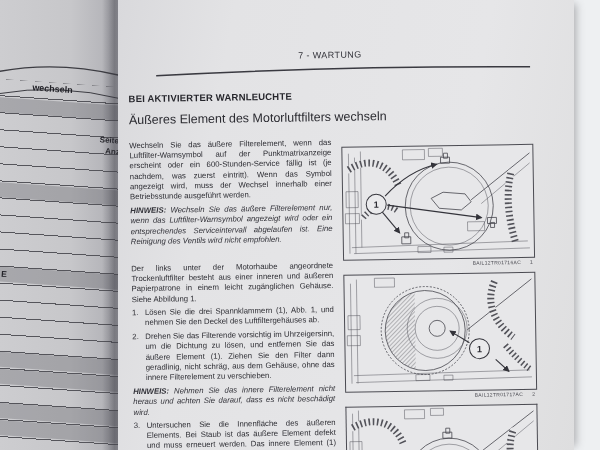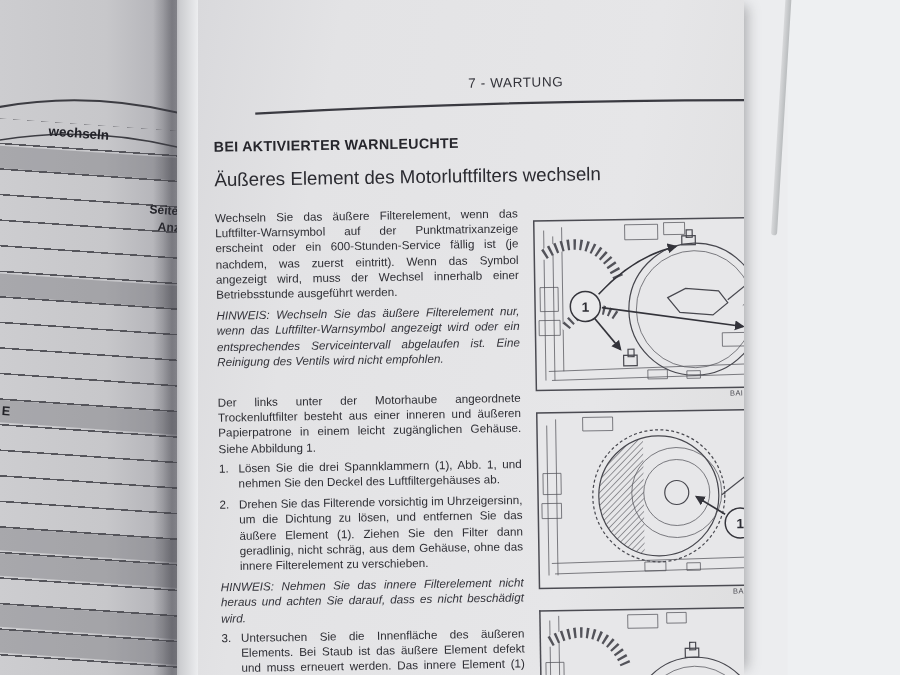--- a/index.html
+++ b/index.html
@@ -24,38 +24,38 @@
     background:repeating-linear-gradient(to bottom, rgba(0,0,0,0) 0 16px, #55555b 16px 17px);}
   .lp-shade{position:absolute;left:0;width:170px;height:15px;background:rgba(82,82,90,0.30);}
   .lp-frag{position:absolute;font-weight:bold;color:#222228;}
   .lp-topcurves{position:absolute;left:0;top:0;}
 
   
   .gutter{position:absolute;left:102px;top:0;width:30px;height:450px;
     background:linear-gradient(to right, rgba(60,60,68,0) 0%, rgba(60,60,68,0.40) 42%, rgba(60,60,68,0.18) 60%, rgba(60,60,68,0) 100%);}
 
   
-  .right-page{position:absolute;left:132px;top:0;width:364px;height:450px;overflow:hidden;
+  .right-page{position:absolute;left:118px;top:0;width:456px;height:450px;overflow:hidden;
     background:linear-gradient(100deg,#d9d9dc 0%,#e3e3e5 22%,#e6e6e8 70%,#dededf 100%);
     box-shadow:6px 0 8px -4px rgba(90,92,96,0.45);}
   .rp-content{position:absolute;left:9px;top:0;width:404px;transform:rotate(-0.9deg);transform-origin:50% 0;}
 
   .page-header{margin-top:50px;text-align:center;font-size:9px;letter-spacing:0.4px;color:#33333a;}
   .rule{display:block;margin-top:5px;}
   .section-heading{margin-top:15px;font-size:9.5px;font-weight:bold;letter-spacing:0.2px;color:#26262c;}
   .doc-title{margin-top:9px;font-size:12.5px;color:#2b2b31;}
 
   .cols{display:flex;margin-top:11px;}
   .textcol{width:202px;font-size:7.8px;line-height:10.2px;text-align:justify;color:#2e2e34;}
   .figcol{width:192px;margin-left:10px;}
 
   .para{margin:0 0 3px 0;}
   .para-intro{margin-top:3px;}
   .note{font-style:italic;margin:4px 0 3px 0;color:#33333a;}
-  .note .note-label{font-weight:normal;}
+  .note .note-label{font-weight:bold;}
   .para-housing{margin-top:17px;}
   .steps{margin-top:3px;}
   .step{display:flex;margin-bottom:4px;}
   .step-num{flex:none;width:13px;}
   .step-text{flex:1;text-align:justify;}
 
   .fig{margin-bottom:7px;}
   .fig-box{border:1px solid #4b4b52;background:#e7e7e9;}
   .fig-box svg{display:block;}
   .fig-caption{margin-top:1px;font-size:5px;letter-spacing:0.3px;color:#4c4c53;text-align:right;padding-right:2px;}

